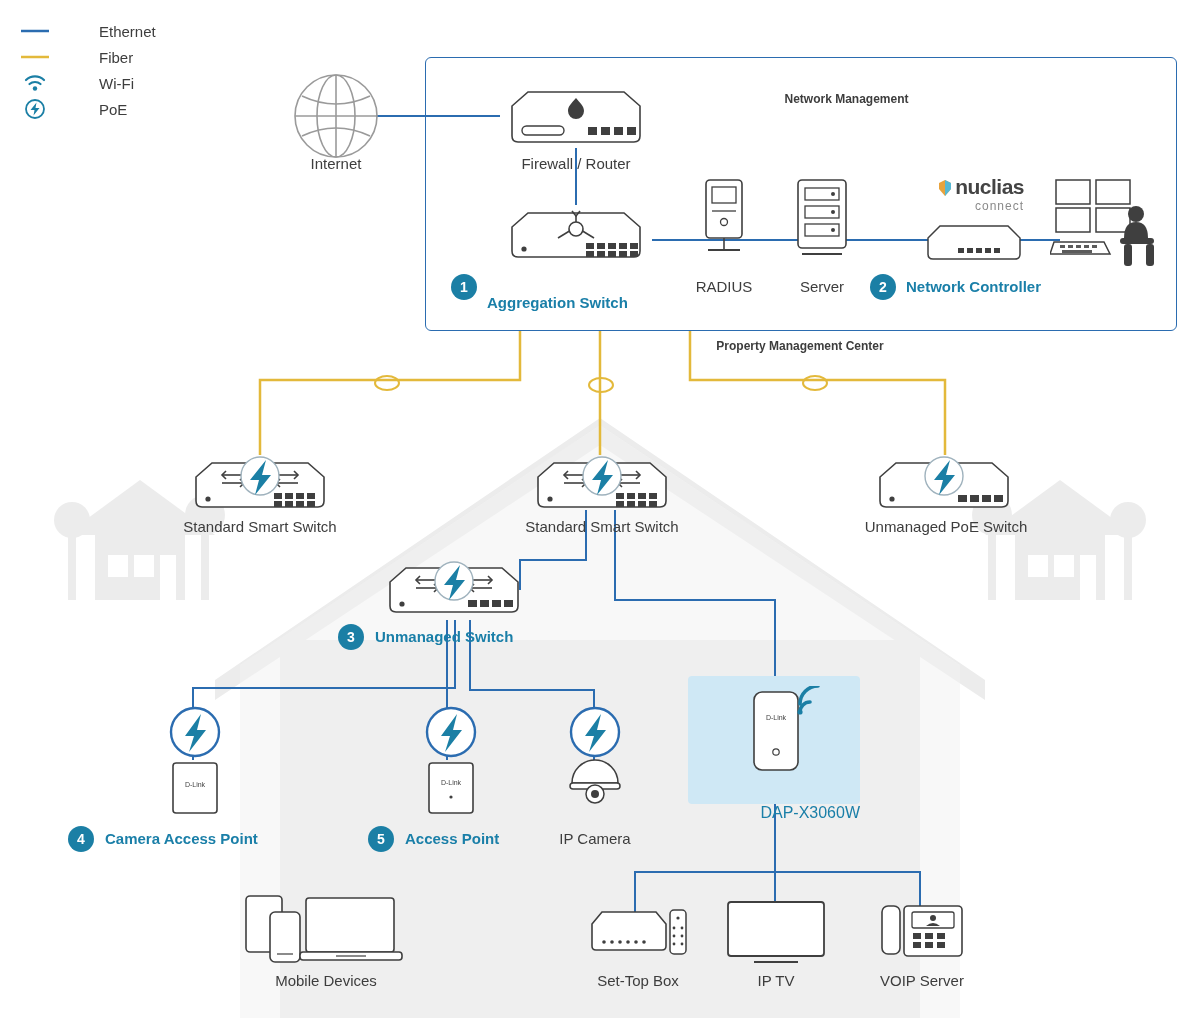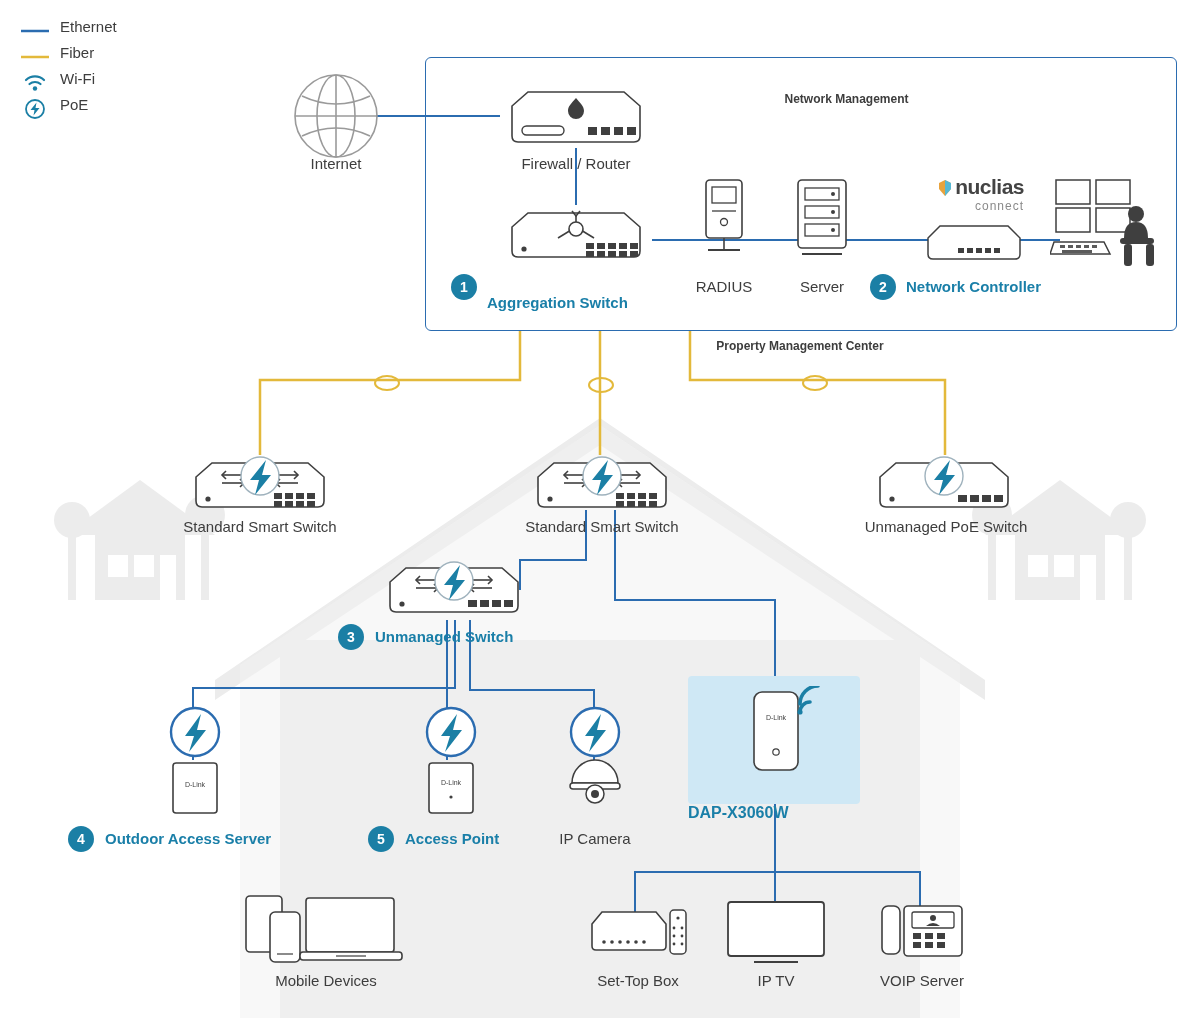--- a/index.html
+++ b/index.html
@@ -10,21 +10,21 @@
     color:#3d3d3d;
   }
   .abs{position:absolute;}
   svg{display:block;}
   .label{
     position:absolute;font-size:15px;color:#3d3d3d;text-align:center;
     white-space:nowrap;
   }
   .label.blue{color:#1a7fa8;font-weight:bold;}
   .legend{position:absolute;left:20px;top:18px;}
-  .legend-row{display:flex;height:26px;}
+  .legend-row{display:flex;align-items:center;height:26px;gap:39px;}
   .legend-text{font-size:15px;color:#3d3d3d;margin-left:10px;}
   .legend-swatch{width:30px;display:flex;align-items:center;justify-content:center;}
   .badge{
     position:absolute;width:26px;height:26px;border-radius:50%;
     background:#1b7fa5;color:#fff;font-size:14px;font-weight:bold;
     display:flex;align-items:center;justify-content:center;
   }
   .mgmt-box{
     position:absolute;border:1.5px solid #2b6cb0;border-radius:6px;
     left:425px;top:57px;width:750px;height:272px;
@@ -35,22 +35,22 @@
   }
   .pmc-title{
     position:absolute;left:425px;top:339px;width:750px;text-align:center;
     font-size:12px;font-weight:bold;color:#3d3d3d;
   }
   .dap-box{
     position:absolute;left:688px;top:676px;width:172px;height:128px;
     background:#cfe8f5;border-radius:4px;
   }
   .dap-label{
-    position:absolute;left:688px;top:804px;width:172px;text-align:left;
-    font-size:16px;font-weight:bold;color:#1a7fa8;
+    position:absolute;left:688px;top:804px;width:172px;text-align:right;
+    font-size:16px;font-weight:normal;color:#1a7fa8;
   }
   .nuclias-wrap{position:absolute;left:920px;top:175px;width:104px;text-align:right;}
   .nuclias-top{font-size:21px;font-weight:bold;color:#444;letter-spacing:-.5px;}
   .nuclias-sub{font-size:12px;color:#8a8a8a;letter-spacing:1px;}
   .nuclias-mark{display:inline-block;vertical-align:middle;margin-right:3px;}
 </style>
 </head>
 <body>
 
 <svg class="abs" style="left:0;top:0;" width="1200" height="1034" viewBox="0 0 1200 1034">
@@ -391,21 +391,21 @@
 <div class="badge" style="left:338px;top:624px;">3</div>
 <div class="label blue" style="left:375px;top:628px;">Unmanaged Switch</div>
 
 <svg class="abs" style="left:166px;top:705px;" width="58" height="110" viewBox="0 0 58 110">
   <circle cx="29" cy="27" r="24" fill="#fff" stroke="#2b6cb0" stroke-width="2.4"></circle>
   <polygon points="35,9 19,31 28,31 23,47 40,25 31,25" fill="#1b7fa5"></polygon>
   <rect x="7" y="58" width="44" height="50" rx="3" fill="#fff" stroke="#3f3f3f" stroke-width="1.6"></rect>
   <text x="29" y="82" font-size="7" text-anchor="middle" fill="#3f3f3f" font-family="Liberation Sans, sans-serif">D-Link</text>
 </svg>
 <div class="badge" style="left:68px;top:826px;">4</div>
-<div class="label blue" style="left:105px;top:830px;">Outdoor Access Server</div>
+<div class="label blue" style="left:105px;top:830px;">Camera Access Point</div>
 
 <svg class="abs" style="left:422px;top:705px;" width="58" height="110" viewBox="0 0 58 110">
   <circle cx="29" cy="27" r="24" fill="#fff" stroke="#2b6cb0" stroke-width="2.4"></circle>
   <polygon points="35,9 19,31 28,31 23,47 40,25 31,25" fill="#1b7fa5"></polygon>
   <rect x="7" y="58" width="44" height="50" rx="3" fill="#fff" stroke="#3f3f3f" stroke-width="1.6"></rect>
   <text x="29" y="80" font-size="7" text-anchor="middle" fill="#3f3f3f" font-family="Liberation Sans, sans-serif">D-Link</text>
   <circle cx="29" cy="92" r="1.6" fill="#3f3f3f"></circle>
 </svg>
 <div class="badge" style="left:368px;top:826px;">5</div>
 <div class="label blue" style="left:405px;top:830px;">Access Point</div>

